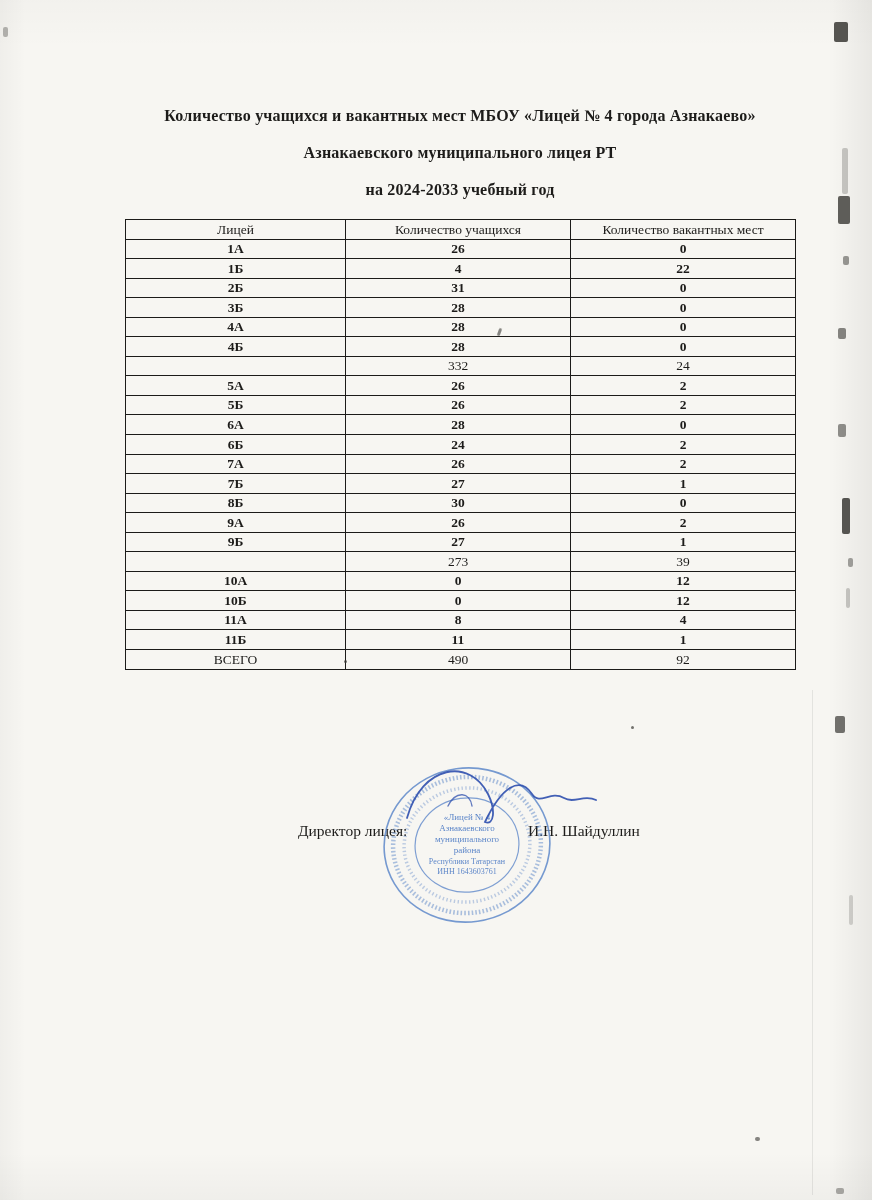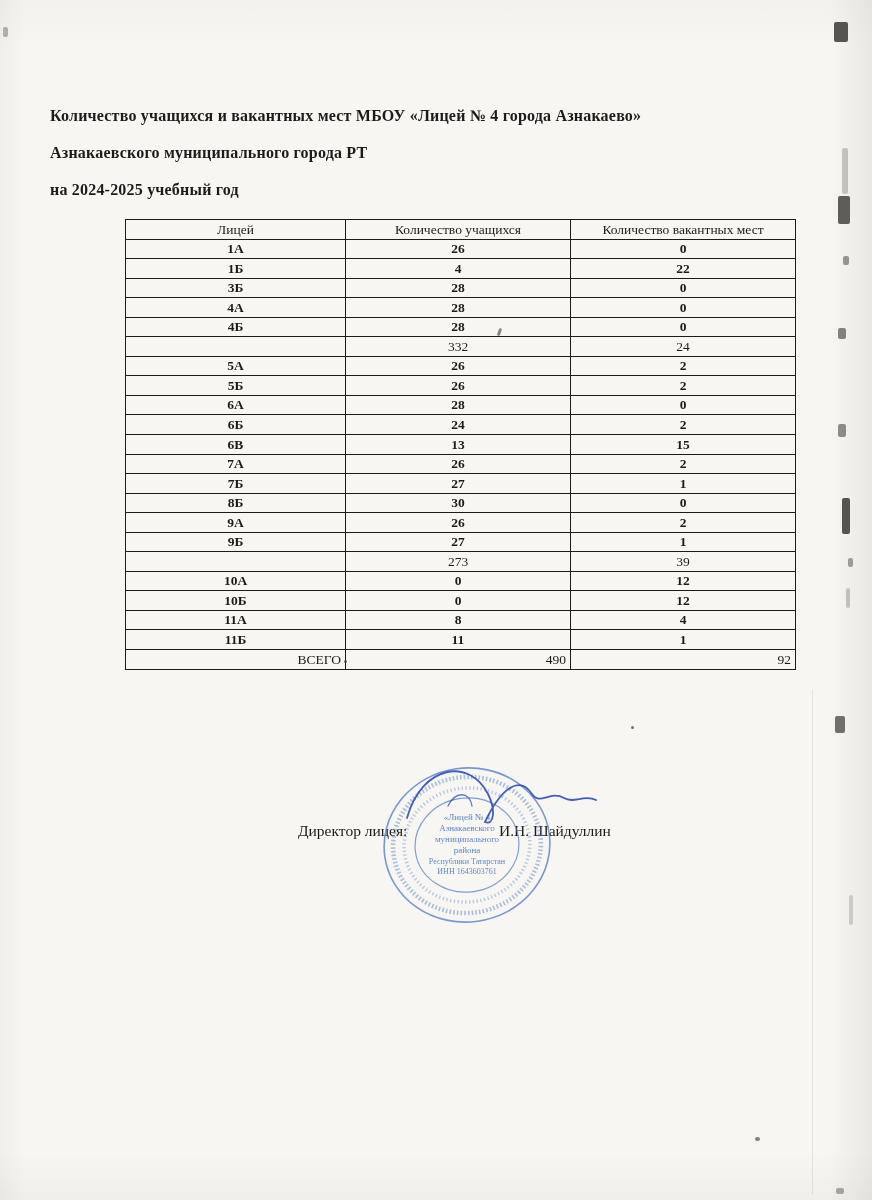--- a/index.html
+++ b/index.html
@@ -22,21 +22,21 @@
     background:
       linear-gradient(90deg, rgba(0,0,0,0.03) 0%, rgba(0,0,0,0) 3%, rgba(0,0,0,0) 95%, rgba(0,0,0,0.06) 100%),
       linear-gradient(180deg, rgba(0,0,0,0.02) 0%, rgba(0,0,0,0) 4%, rgba(0,0,0,0) 96%, rgba(0,0,0,0.03) 100%),
       #f7f6f2;
   }
   .titles {
     position: absolute;
     left: 50px;
     top: 108px;
     width: 820px;
-    text-align: left;
+    text-align: center;
   }
   .title-line {
     font-size: 16px;
     font-weight: 700;
     line-height: 1;
     margin-bottom: 21px;
     letter-spacing: 0.2px;
   }
   table.enroll {
     position: absolute;
@@ -54,36 +54,36 @@
     line-height: 1.3;
     white-space: nowrap;
     overflow: hidden;
     height: 17.5px;
   }
   table.enroll th {
     font-weight: 400;
   }
   tr.row-data td { font-weight: 700; }
   tr.row-subtotal td { font-weight: 400; }
-  tr.row-total td { font-weight: 400; text-align: right; }
+  tr.row-total td { font-weight: 400; }
   .footer-line {
     position: absolute;
     left: 0; top: 820px;
     width: 852px;
     height: 24px;
     font-size: 15.5px;
   }
   .director-label {
     position: absolute;
     left: 298px;
     top: 2px;
   }
   .director-name {
     position: absolute;
-    left: 499px;
+    left: 528px;
     top: 2px;
   }
   .stamp-wrap {
     position: absolute;
     left: 352px;
     top: 746px;
     width: 252px;
     height: 188px;
     pointer-events: none;
   }
@@ -103,22 +103,22 @@
     background: rgba(60,60,55,0.10);
   }
 </style>
 </head>
 <body>
 
 <div class="page">
 
   <div class="titles">
     <div class="title-line">Количество учащихся и вакантных мест  МБОУ «Лицей № 4 города Азнакаево»</div>
-    <div class="title-line">Азнакаевского муниципального города РТ</div>
-    <div class="title-line">на 2024-2025 учебный год</div>
+    <div class="title-line">Азнакаевского муниципального лицея РТ</div>
+    <div class="title-line">на 2024-2033 учебный год</div>
   </div>
 
   <table class="enroll">
     <colgroup>
       <col style="width:220px">
       <col style="width:225px">
       <col style="width:225px">
     </colgroup>
     <thead>
       <tr>
@@ -132,20 +132,25 @@
           <td>1А</td>
           <td>26</td>
           <td>0</td>
         </tr>
         <tr class="row-data">
           <td>1Б</td>
           <td>4</td>
           <td>22</td>
         </tr>
         <tr class="row-data">
+          <td>2Б</td>
+          <td>31</td>
+          <td>0</td>
+        </tr>
+        <tr class="row-data">
           <td>3Б</td>
           <td>28</td>
           <td>0</td>
         </tr>
         <tr class="row-data">
           <td>4А</td>
           <td>28</td>
           <td>0</td>
         </tr>
         <tr class="row-data">
@@ -170,25 +175,20 @@
         </tr>
         <tr class="row-data">
           <td>6А</td>
           <td>28</td>
           <td>0</td>
         </tr>
         <tr class="row-data">
           <td>6Б</td>
           <td>24</td>
           <td>2</td>
-        </tr>
-        <tr class="row-data">
-          <td>6В</td>
-          <td>13</td>
-          <td>15</td>
         </tr>
         <tr class="row-data">
           <td>7А</td>
           <td>26</td>
           <td>2</td>
         </tr>
         <tr class="row-data">
           <td>7Б</td>
           <td>27</td>
           <td>1</td>

